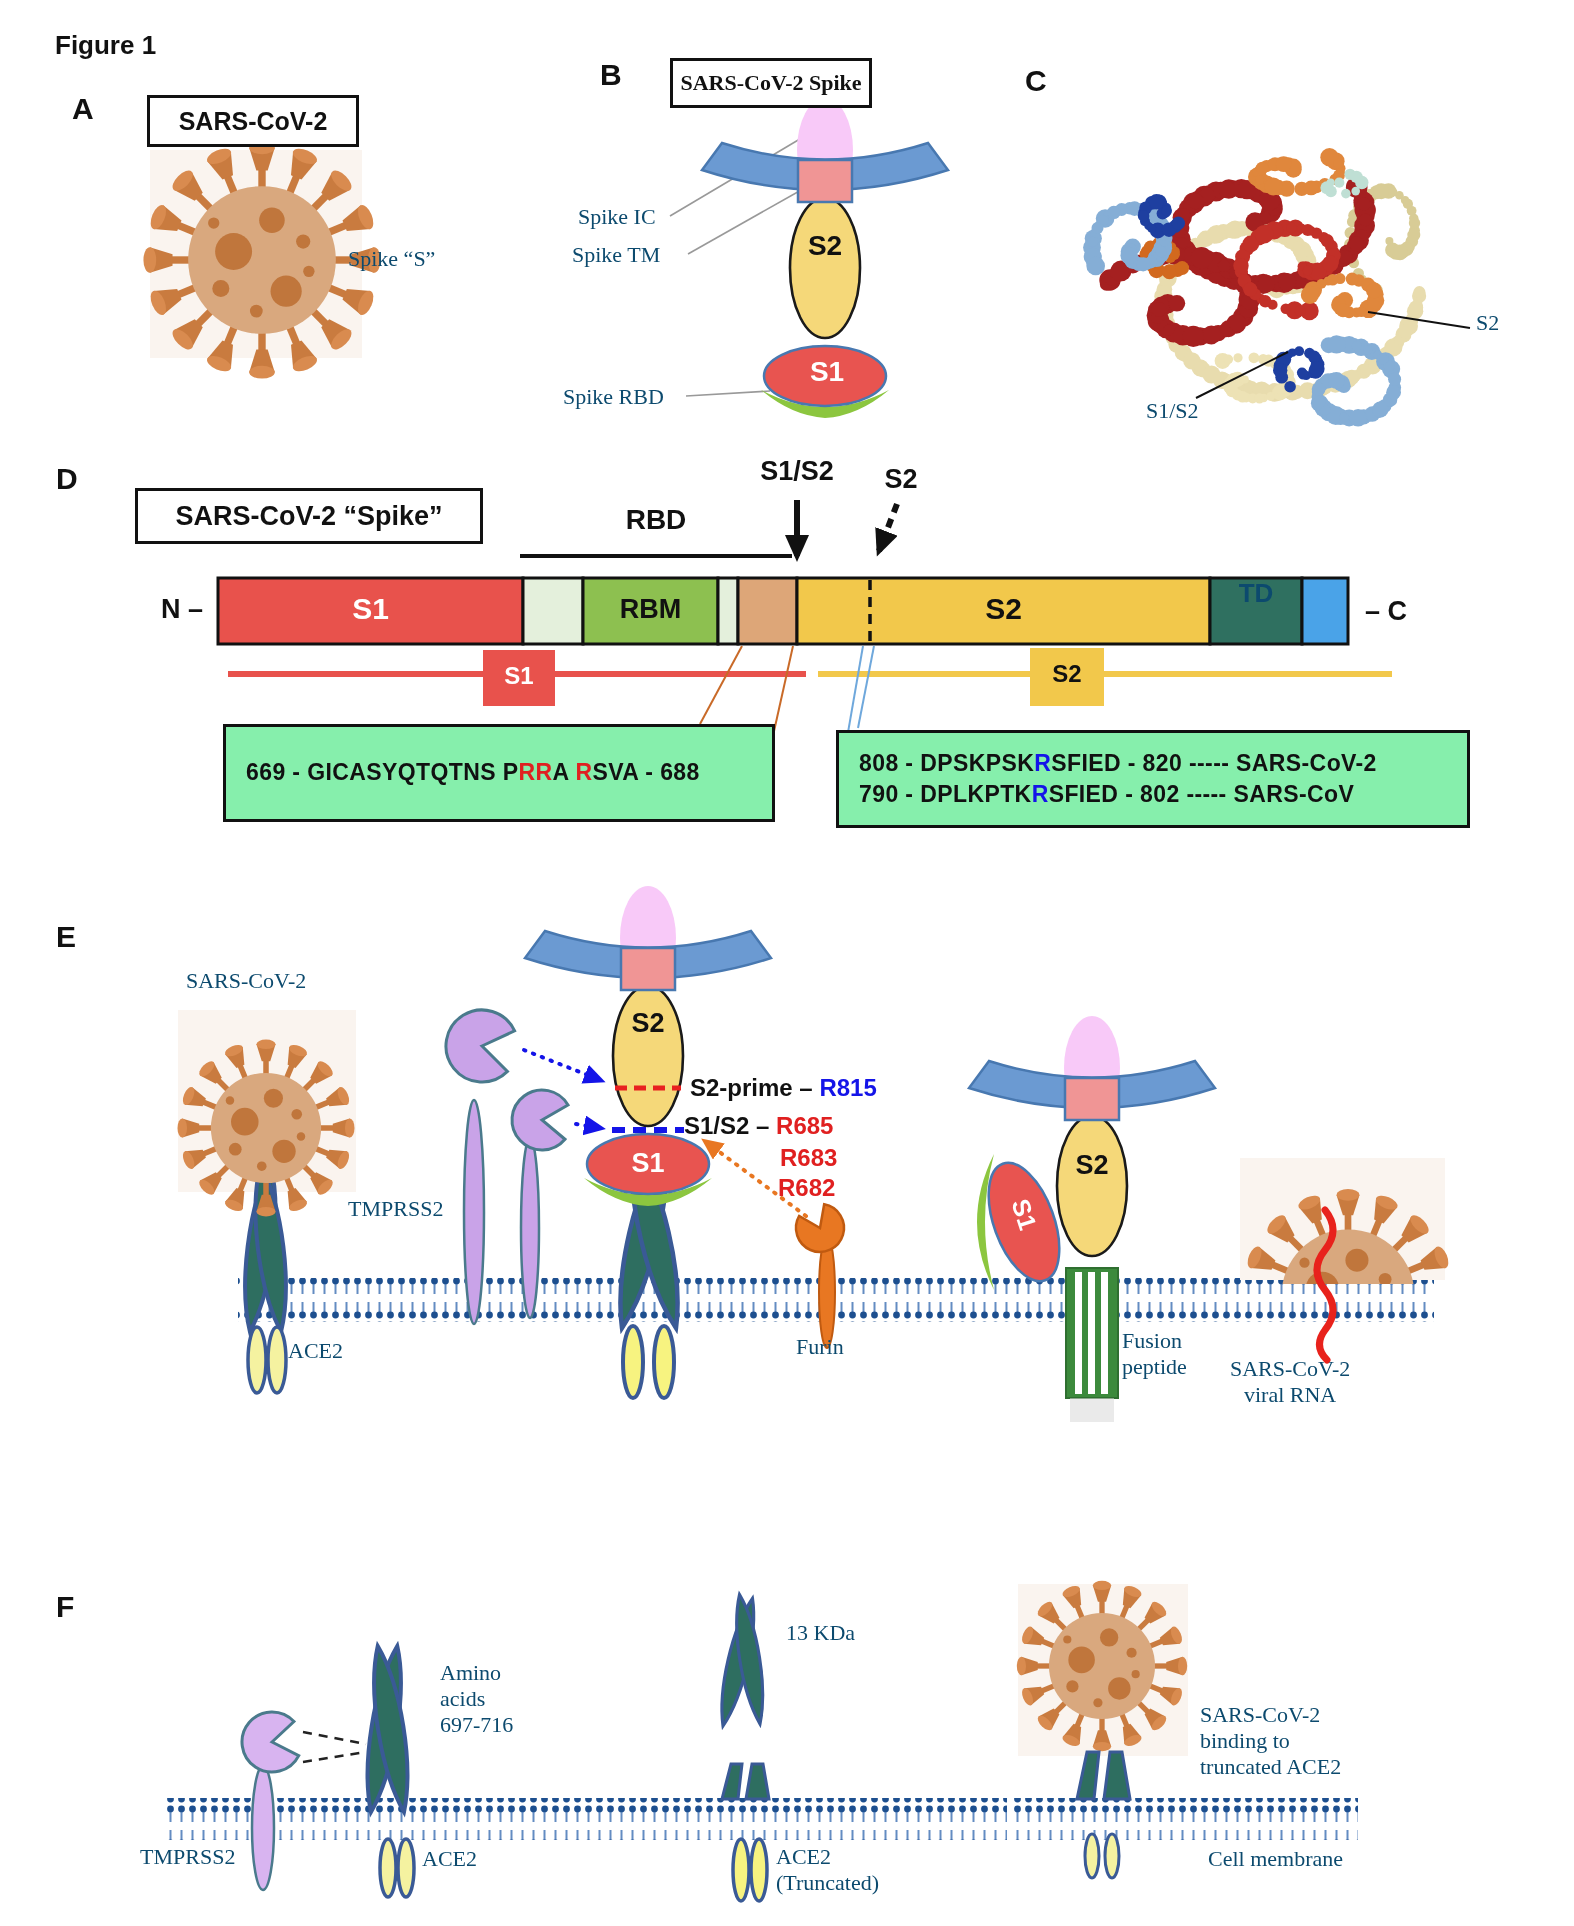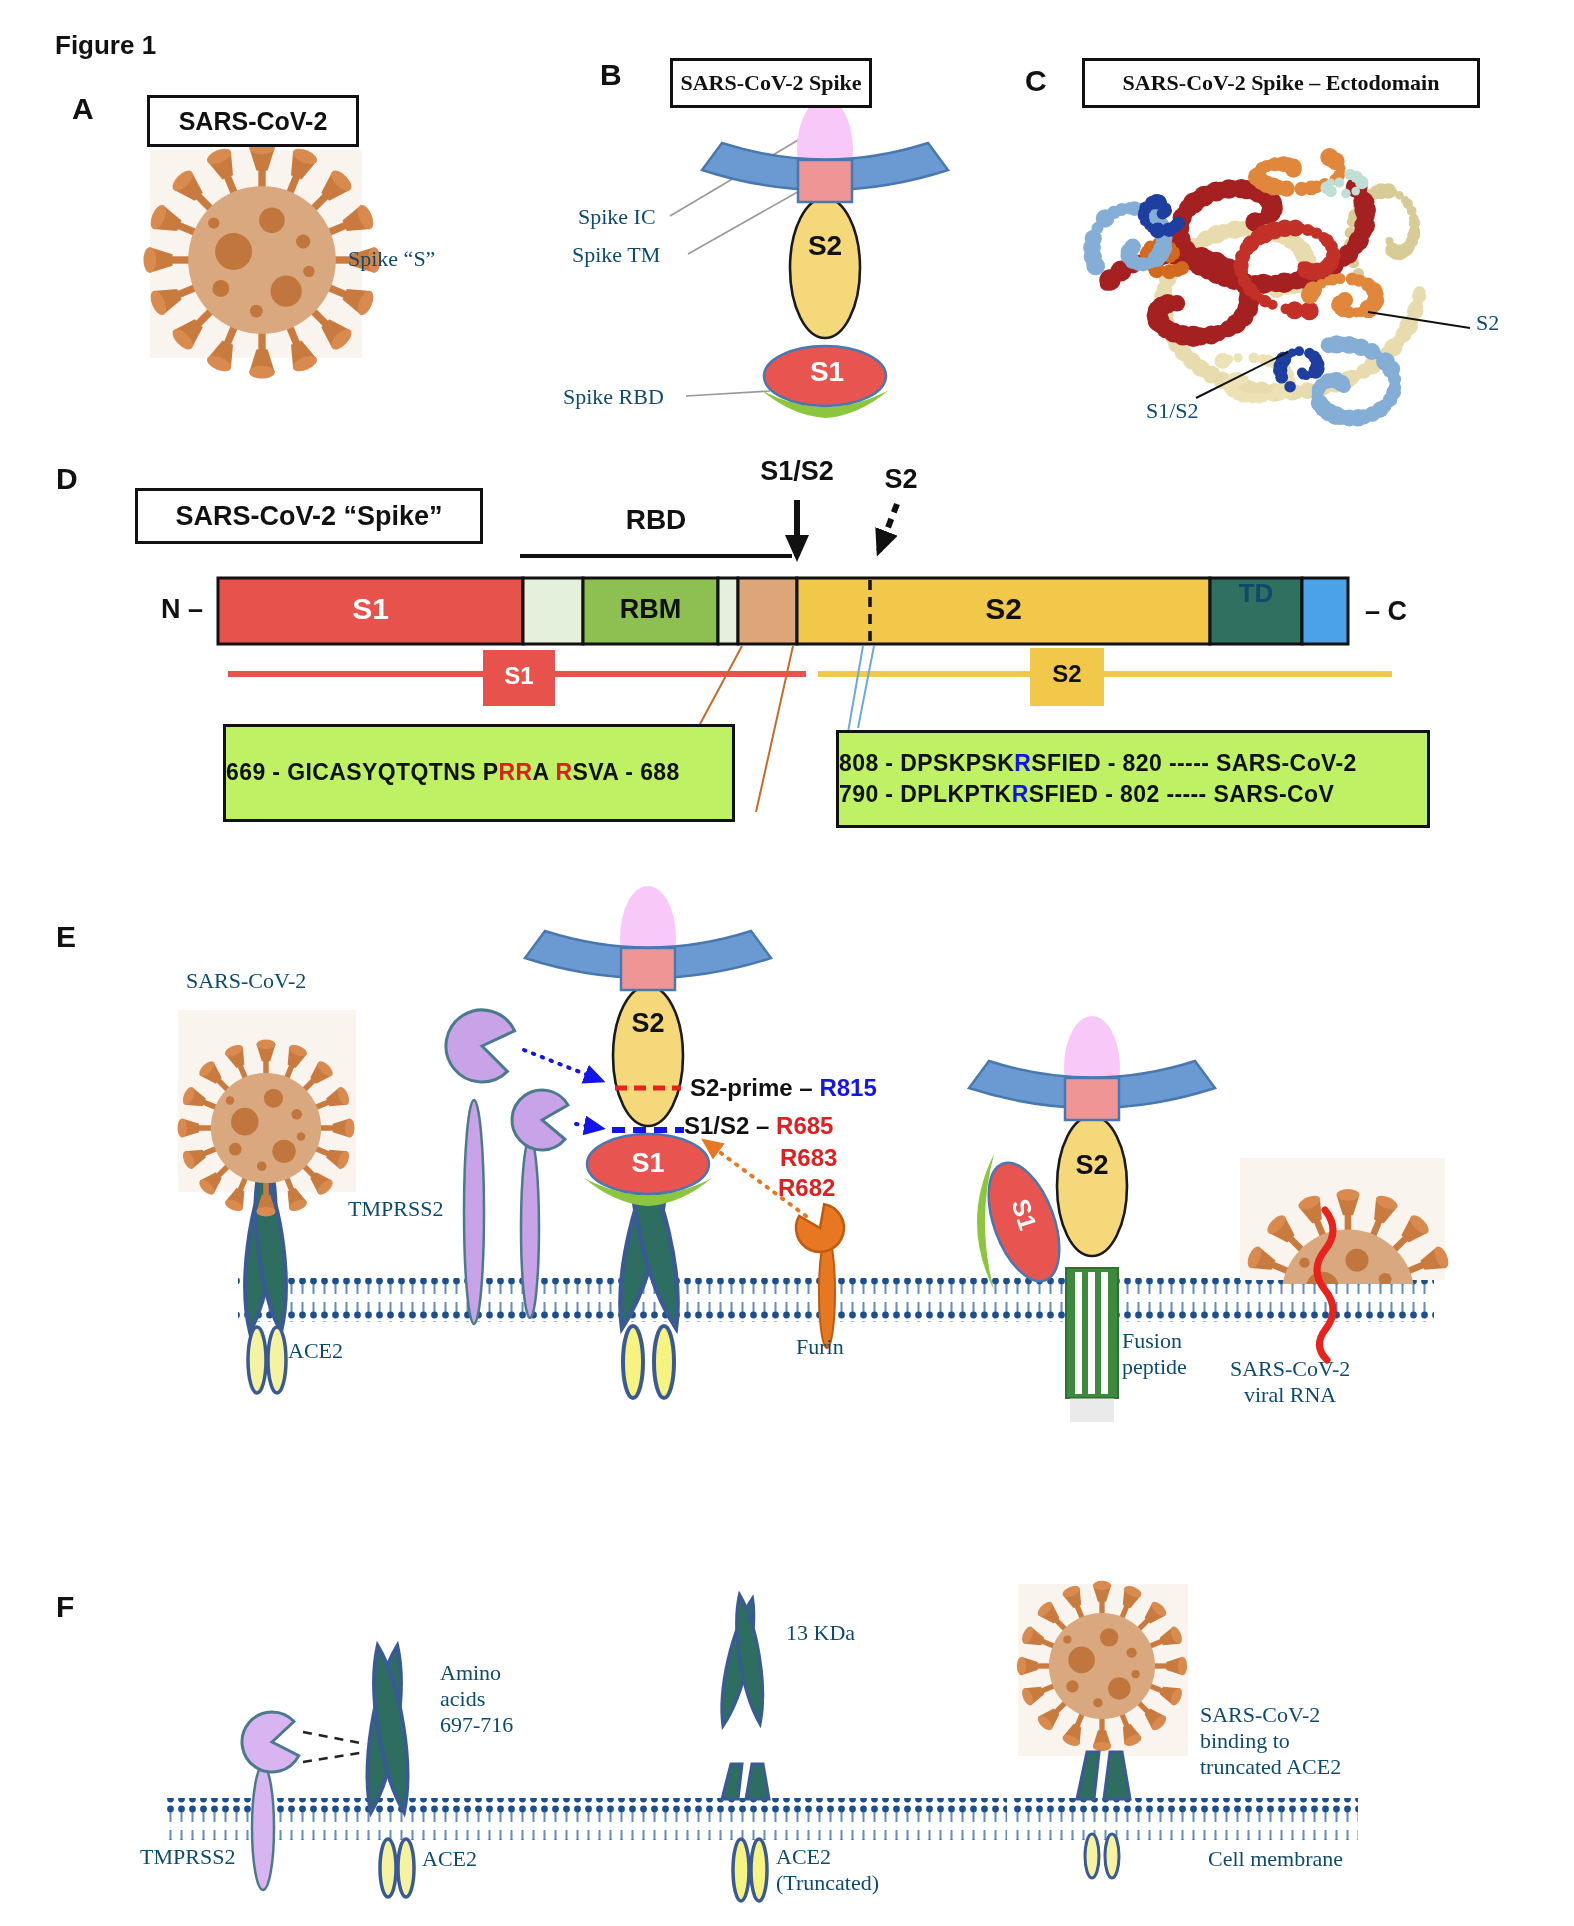--- a/index.html
+++ b/index.html
@@ -13,23 +13,23 @@
   .serif{font-family:"Liberation Serif",serif;font-size:22px;color:#0c4a6e;}
   .serif.ml{white-space:normal;line-height:1.18;}
   .panel-letter{font-size:30px;font-weight:bold;}
   .fig-title{font-size:26px;font-weight:bold;}
   .tbox{position:absolute;border:3px solid #111;background:#fff;display:flex;
         align-items:center;justify-content:center;text-align:center;}
   .tbox.sans{font-weight:bold;font-size:25px;}
   .tbox.serifb{font-family:"Liberation Serif",serif;font-weight:bold;font-size:22px;}
   .bar-lab{position:absolute;font-weight:bold;text-align:center;}
   .white{color:#ffffff;}
-  .seqbox{position:absolute;border:3px solid #111;background:#bef264;
+  .seqbox{position:absolute;border:3px solid #111;background:#86efac;
           font-weight:bold;font-size:23px;letter-spacing:.4px;
-          display:flex;flex-direction:column;justify-content:center;padding:4px 0;}
+          display:flex;flex-direction:column;justify-content:center;padding:4px 20px;}
   .seqline{white-space:nowrap;line-height:1.35;}
   .red-em{color:var(--em-red);}
   .blue-em{color:var(--em-blue);}
   .site-lab{position:absolute;font-weight:bold;font-size:24px;white-space:nowrap;}
   .rot{transform:rotate(72deg);transform-origin:center;}
 </style>
 </head>
 <body>
 
 <div id="fig">
@@ -1004,21 +1004,20 @@
 
 <div class="lbl panel-letter" style="left:600px;top:58px">B</div>
 <div class="tbox serifb" style="left:670px;top:58px;width:196px;height:44px">SARS-CoV-2  Spike</div>
 <div class="lbl serif" style="left:578px;top:204px">Spike IC</div>
 <div class="lbl serif" style="left:572px;top:242px">Spike TM</div>
 <div class="lbl serif" style="left:563px;top:384px">Spike RBD</div>
 <div class="lbl bar-lab" style="left:800px;top:230px;width:50px;font-size:28px">S2</div>
 <div class="lbl bar-lab white" style="left:802px;top:356px;width:50px;font-size:28px">S1</div>
 
 <div class="lbl panel-letter" style="left:1025px;top:64px">C</div>
-<div class="tbox serifb" style="left:1082px;top:58px;width:392px;height:44px">SARS-CoV-2  Spike – Ectodomain</div>
 <div class="lbl serif" style="left:1476px;top:310px">S2</div>
 <div class="lbl serif" style="left:1146px;top:398px">S1/S2</div>
 
 <div class="lbl panel-letter" style="left:56px;top:462px">D</div>
 <div class="tbox sans" style="left:135px;top:488px;width:342px;height:50px;font-size:27px">SARS-CoV-2 “Spike”</div>
 <div class="lbl bar-lab" style="left:606px;top:504px;width:100px;font-size:28px">RBD</div>
 <div class="lbl bar-lab" style="left:752px;top:456px;width:90px;font-size:27px">S1/S2</div>
 <div class="lbl bar-lab" style="left:876px;top:464px;width:50px;font-size:27px">S2</div>
 <div class="lbl bar-lab" style="left:148px;top:594px;width:68px;font-size:27px">N –</div>
 <div class="lbl bar-lab" style="left:1352px;top:596px;width:68px;font-size:27px">– C</div>

